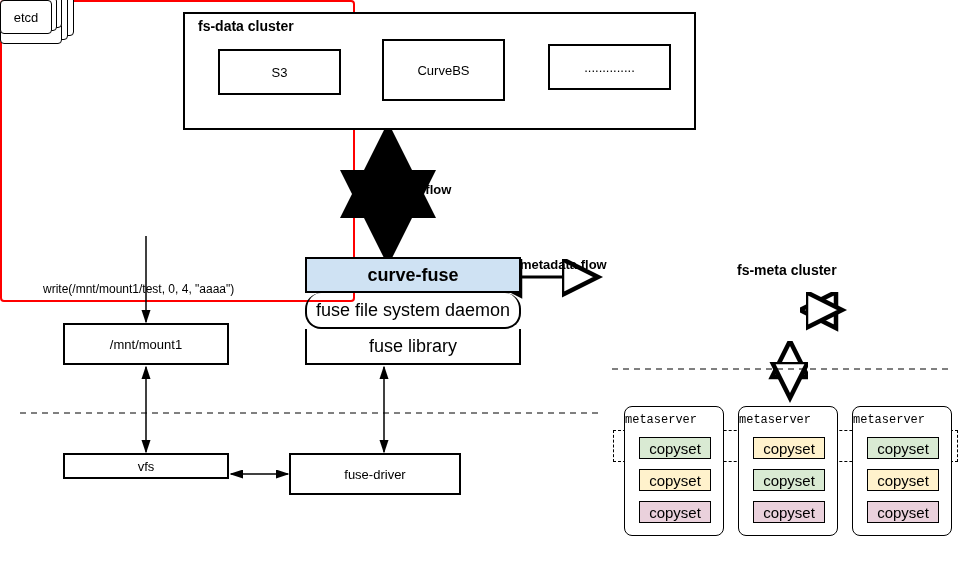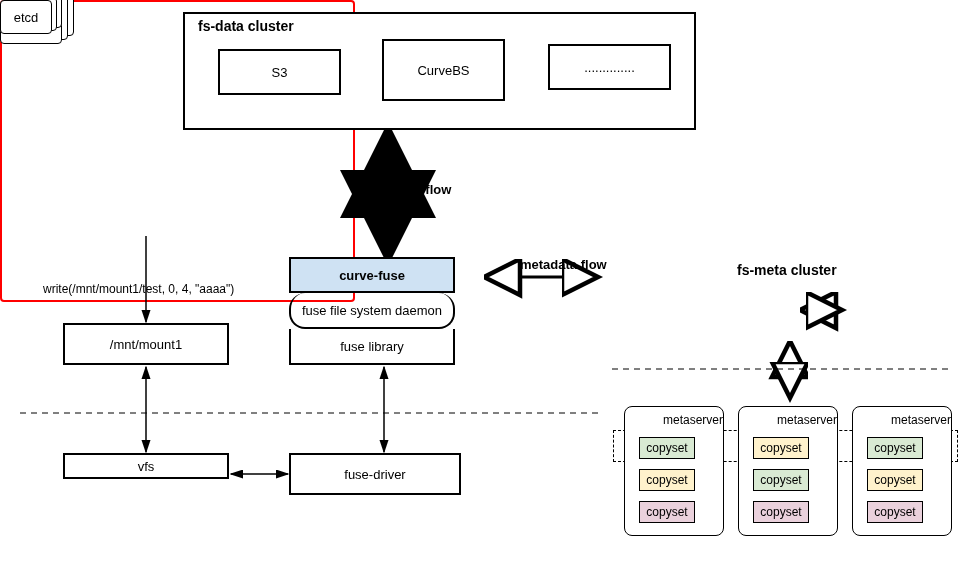--- a/index.html
+++ b/index.html
@@ -11,21 +11,21 @@
   .fsdata { left:183px; top:12px; width:513px; height:118px; }
   .fsdata-title { left:198px; top:18px; font-weight:bold; font-size:14px; }
   .s3 { left:218px; top:40px; width:123px; height:46px;margin-top:9px; }
   .curvebs { left:382px; top:39px; width:123px; height:62px; }
   .dots { left:548px; top:44px; width:123px; height:46px; }
 
   .writecall { left:43px; top:282px; font-size:12px; }
   .mnt { left:63px; top:323px; width:166px; height:42px; }
   .vfs { left:63px; top:453px; width:166px; height:26px; }
   .fusedriver { left:289px; top:453px; width:172px; height:42px; }
-  .stack-row { position:absolute; left:289px; width:166px; height:36px; display:flex; align-items:center; justify-content:center; font-size:13px; border-left:2px solid #000; border-right:2px solid #000; }
+  .stack-row { position:absolute; left:305px; width:216px; height:36px; display:flex; align-items:center; justify-content:center; font-size:18px; border-left:2px solid #000; border-right:2px solid #000; }
   .curvefuse-row { top:257px; height:36px; background:#cfe2f3; border-top:2px solid #000; border-bottom:2px solid #000; font-weight:bold; }
   .daemon-row { top:293px; height:36px; border-bottom:2px solid #000;border-radius:16px; }
   .library-row { top:329px; height:36px; border-bottom:2px solid #000; }
 
   .dataflow-label { left:395px; top:182px; font-weight:bold; font-size:13px; }
   .metaflow-label { left:500px; top:257px; font-weight:bold; font-size:13px;margin-left:20px; }
 
   .fsmeta { left:603px; top:249px; width:355px; height:302px; border:2.5px solid #ff0000; border-radius:4px; }
   .fsmeta-title { left:737px; top:262px; font-weight:bold; font-size:14px; }
 
@@ -36,23 +36,23 @@
 
   .etcd-stack { left:848px; top:296px; width:62px; height:40px; }
   .etcd-back2 { position:absolute; left:10px; top:-6px; width:52px; height:34px; border:1.5px solid #000; background:#fff; border-radius:4px; }
   .etcd-back1 { position:absolute; left:5px; top:-3px; width:52px; height:34px; border:1.5px solid #000; background:#fff; border-radius:4px; }
   .etcd-front { position:absolute; left:0; top:0; width:52px; height:34px; border:1.5px solid #000; background:#fff; border-radius:4px; display:flex; align-items:center; justify-content:center; font-size:13px; }
 
   .metaserver { position:absolute; width:100px; height:130px; border:1.5px solid #000; border-radius:8px; background:#fff; }
   .ms1 { left:624px; top:406px; }
   .ms2 { left:738px; top:406px; }
   .ms3 { left:852px; top:406px; }
-  .ms-title { text-align:right; font-size:12px; padding-top:6px; }
+  .ms-title { text-align:left; font-size:12px; padding-top:6px;font-family:Liberation Mono, monospace; }
 
-  .copyset { position:absolute; width:56px; height:22px; border:1px solid #000; font-size:12px; display:flex; align-items:center; justify-content:center; left:14px; }
+  .copyset { position:absolute; width:72px; height:22px; border:1px solid #000; font-size:15px; display:flex; align-items:center; justify-content:center; left:14px; }
   .cs-green { background:#d9ead3; }
   .cs-yellow { background:#fff2cc; }
   .cs-purple { background:#ead1dc; }
   .cs-1 { top:30px; } .cs-2 { top:62px; } .cs-3 { top:94px; }
 
   .dashrect { position:absolute; left:613px; top:430px; width:345px; height:32px; border:1px dashed #000; }
 </style>
 </head>
 <body>
 

